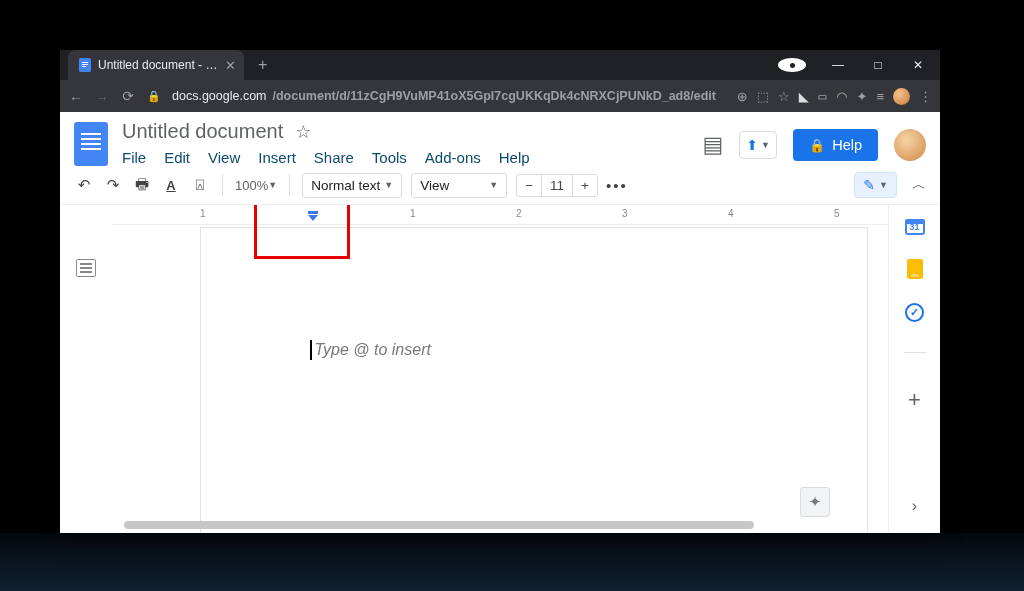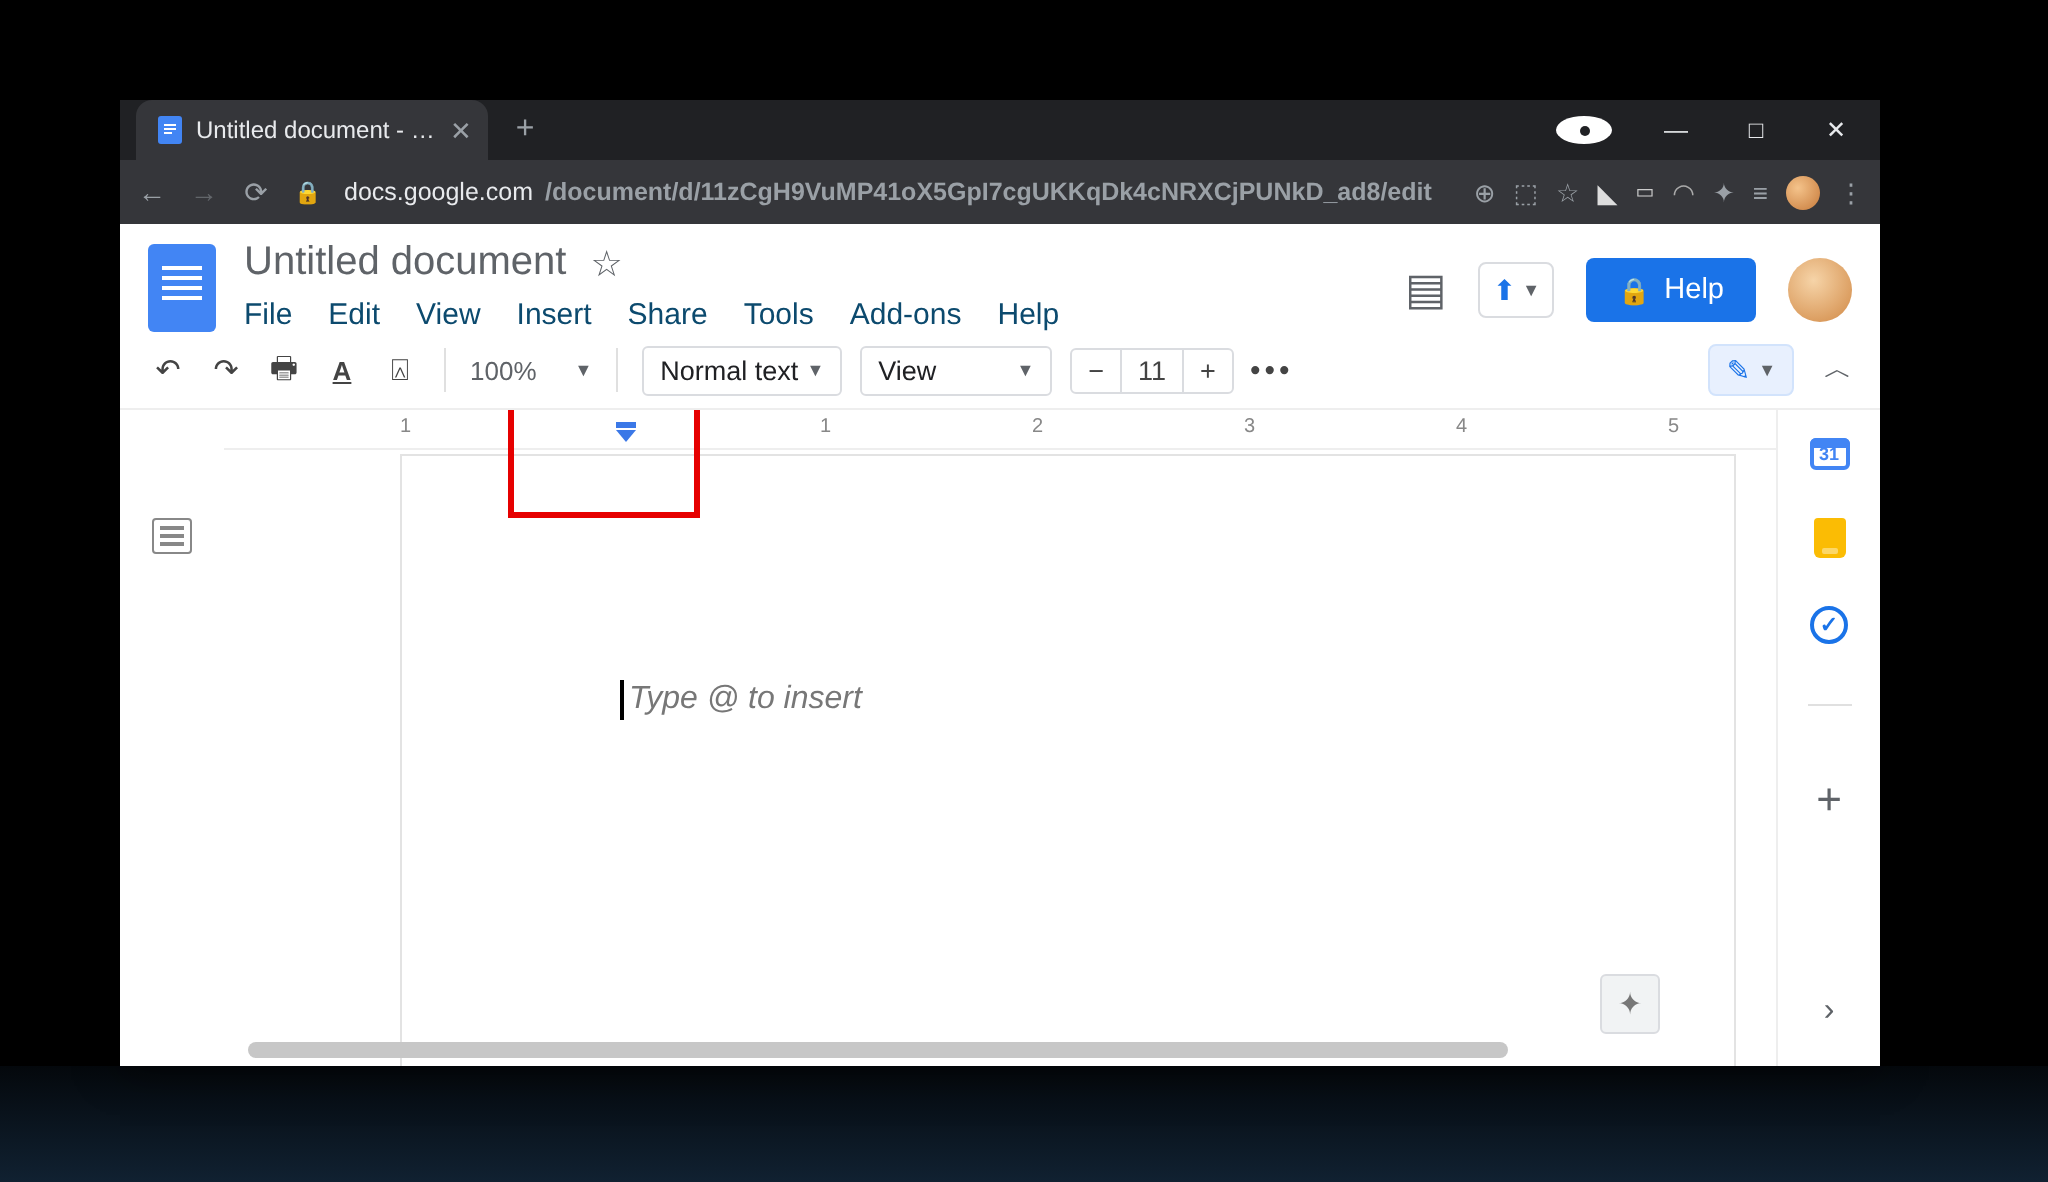--- a/index.html
+++ b/index.html
@@ -160,21 +160,21 @@
       </div>
     </div>
 
     <div class="toolbar">
       <span class="tb-btn">↶</span>
       <span class="tb-btn">↷</span>
       <span class="tb-btn">🖶</span>
       <span class="tb-btn" style="text-decoration:underline;font-weight:bold;font-size:13px;">A</span>
       <span class="tb-btn">⍓</span>
       <span class="sep"></span>
-      <span style="display:flex;align-items:center;gap:19px;">
+      <span style="display:flex;align-items:center;gap:0;">
           <span>100%</span>
           <span class="drop">▼</span>
         </span>
       <span class="sep"></span>
       <div class="tb-drop" style="min-width:96px;justify-content:flex-end;">
           <span>Normal text</span>
           <span class="drop">▼</span>
         </div>
       <div class="tb-drop" style="min-width:96px;justify-content:space-between;">
           <span>View</span>

